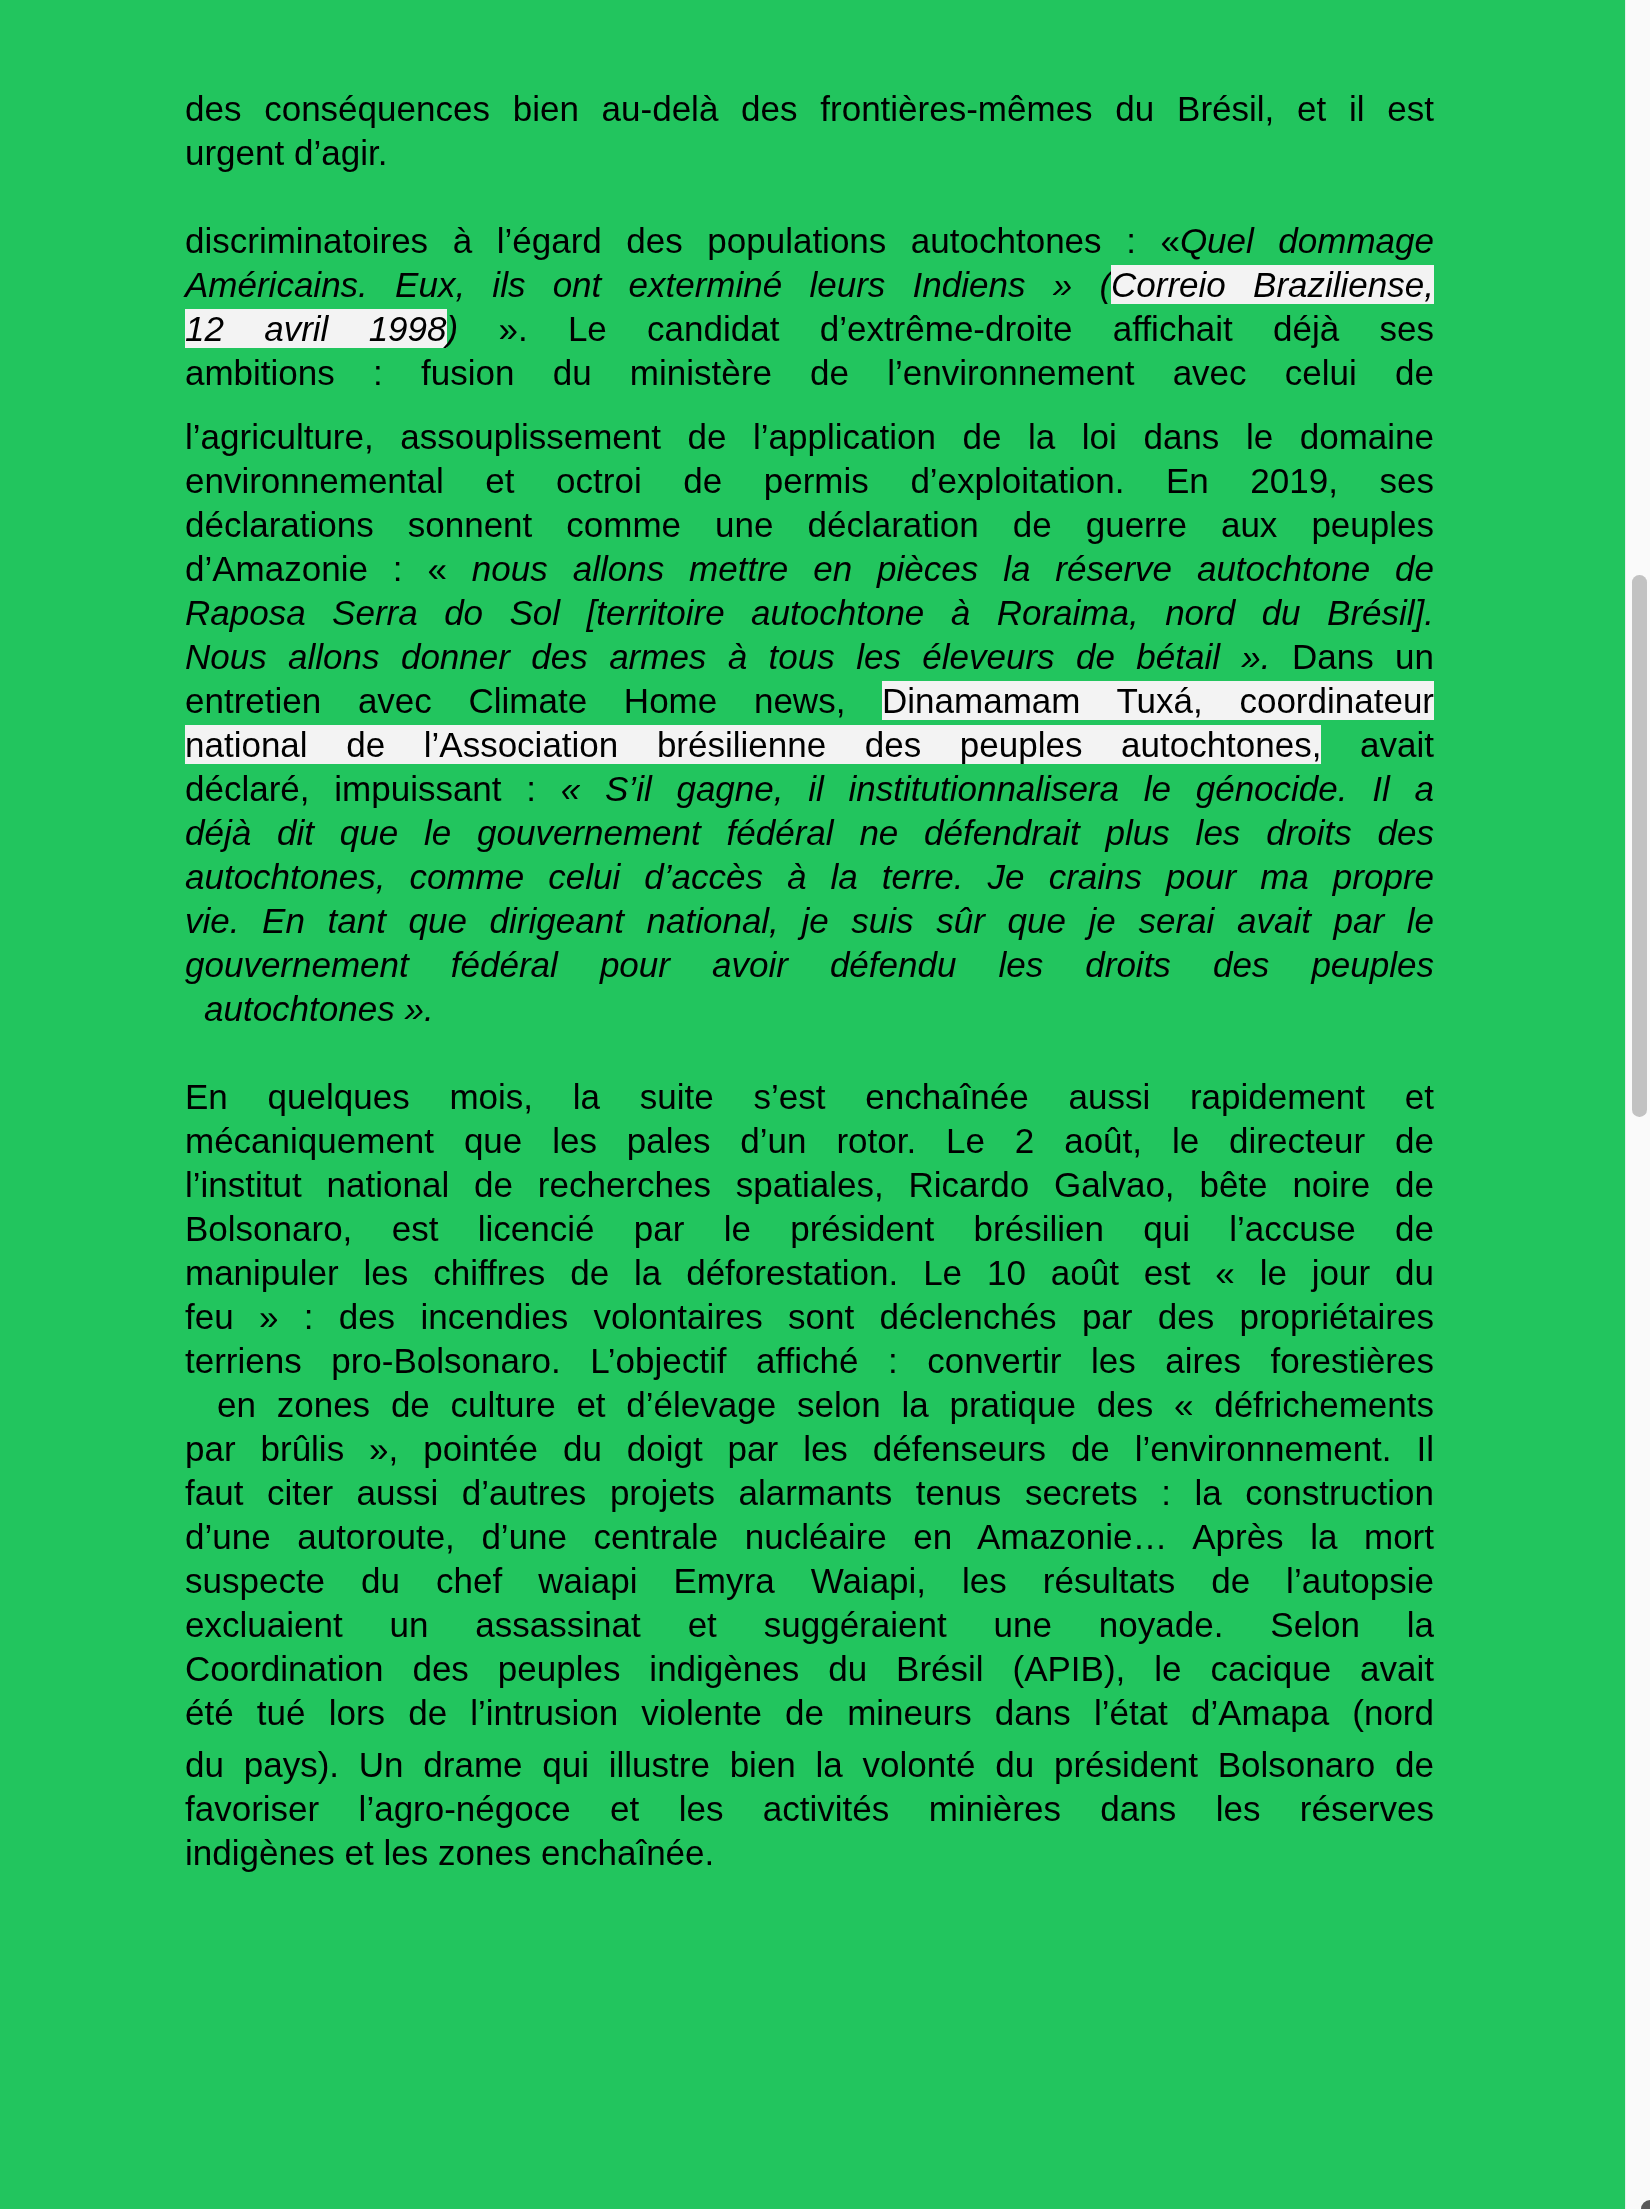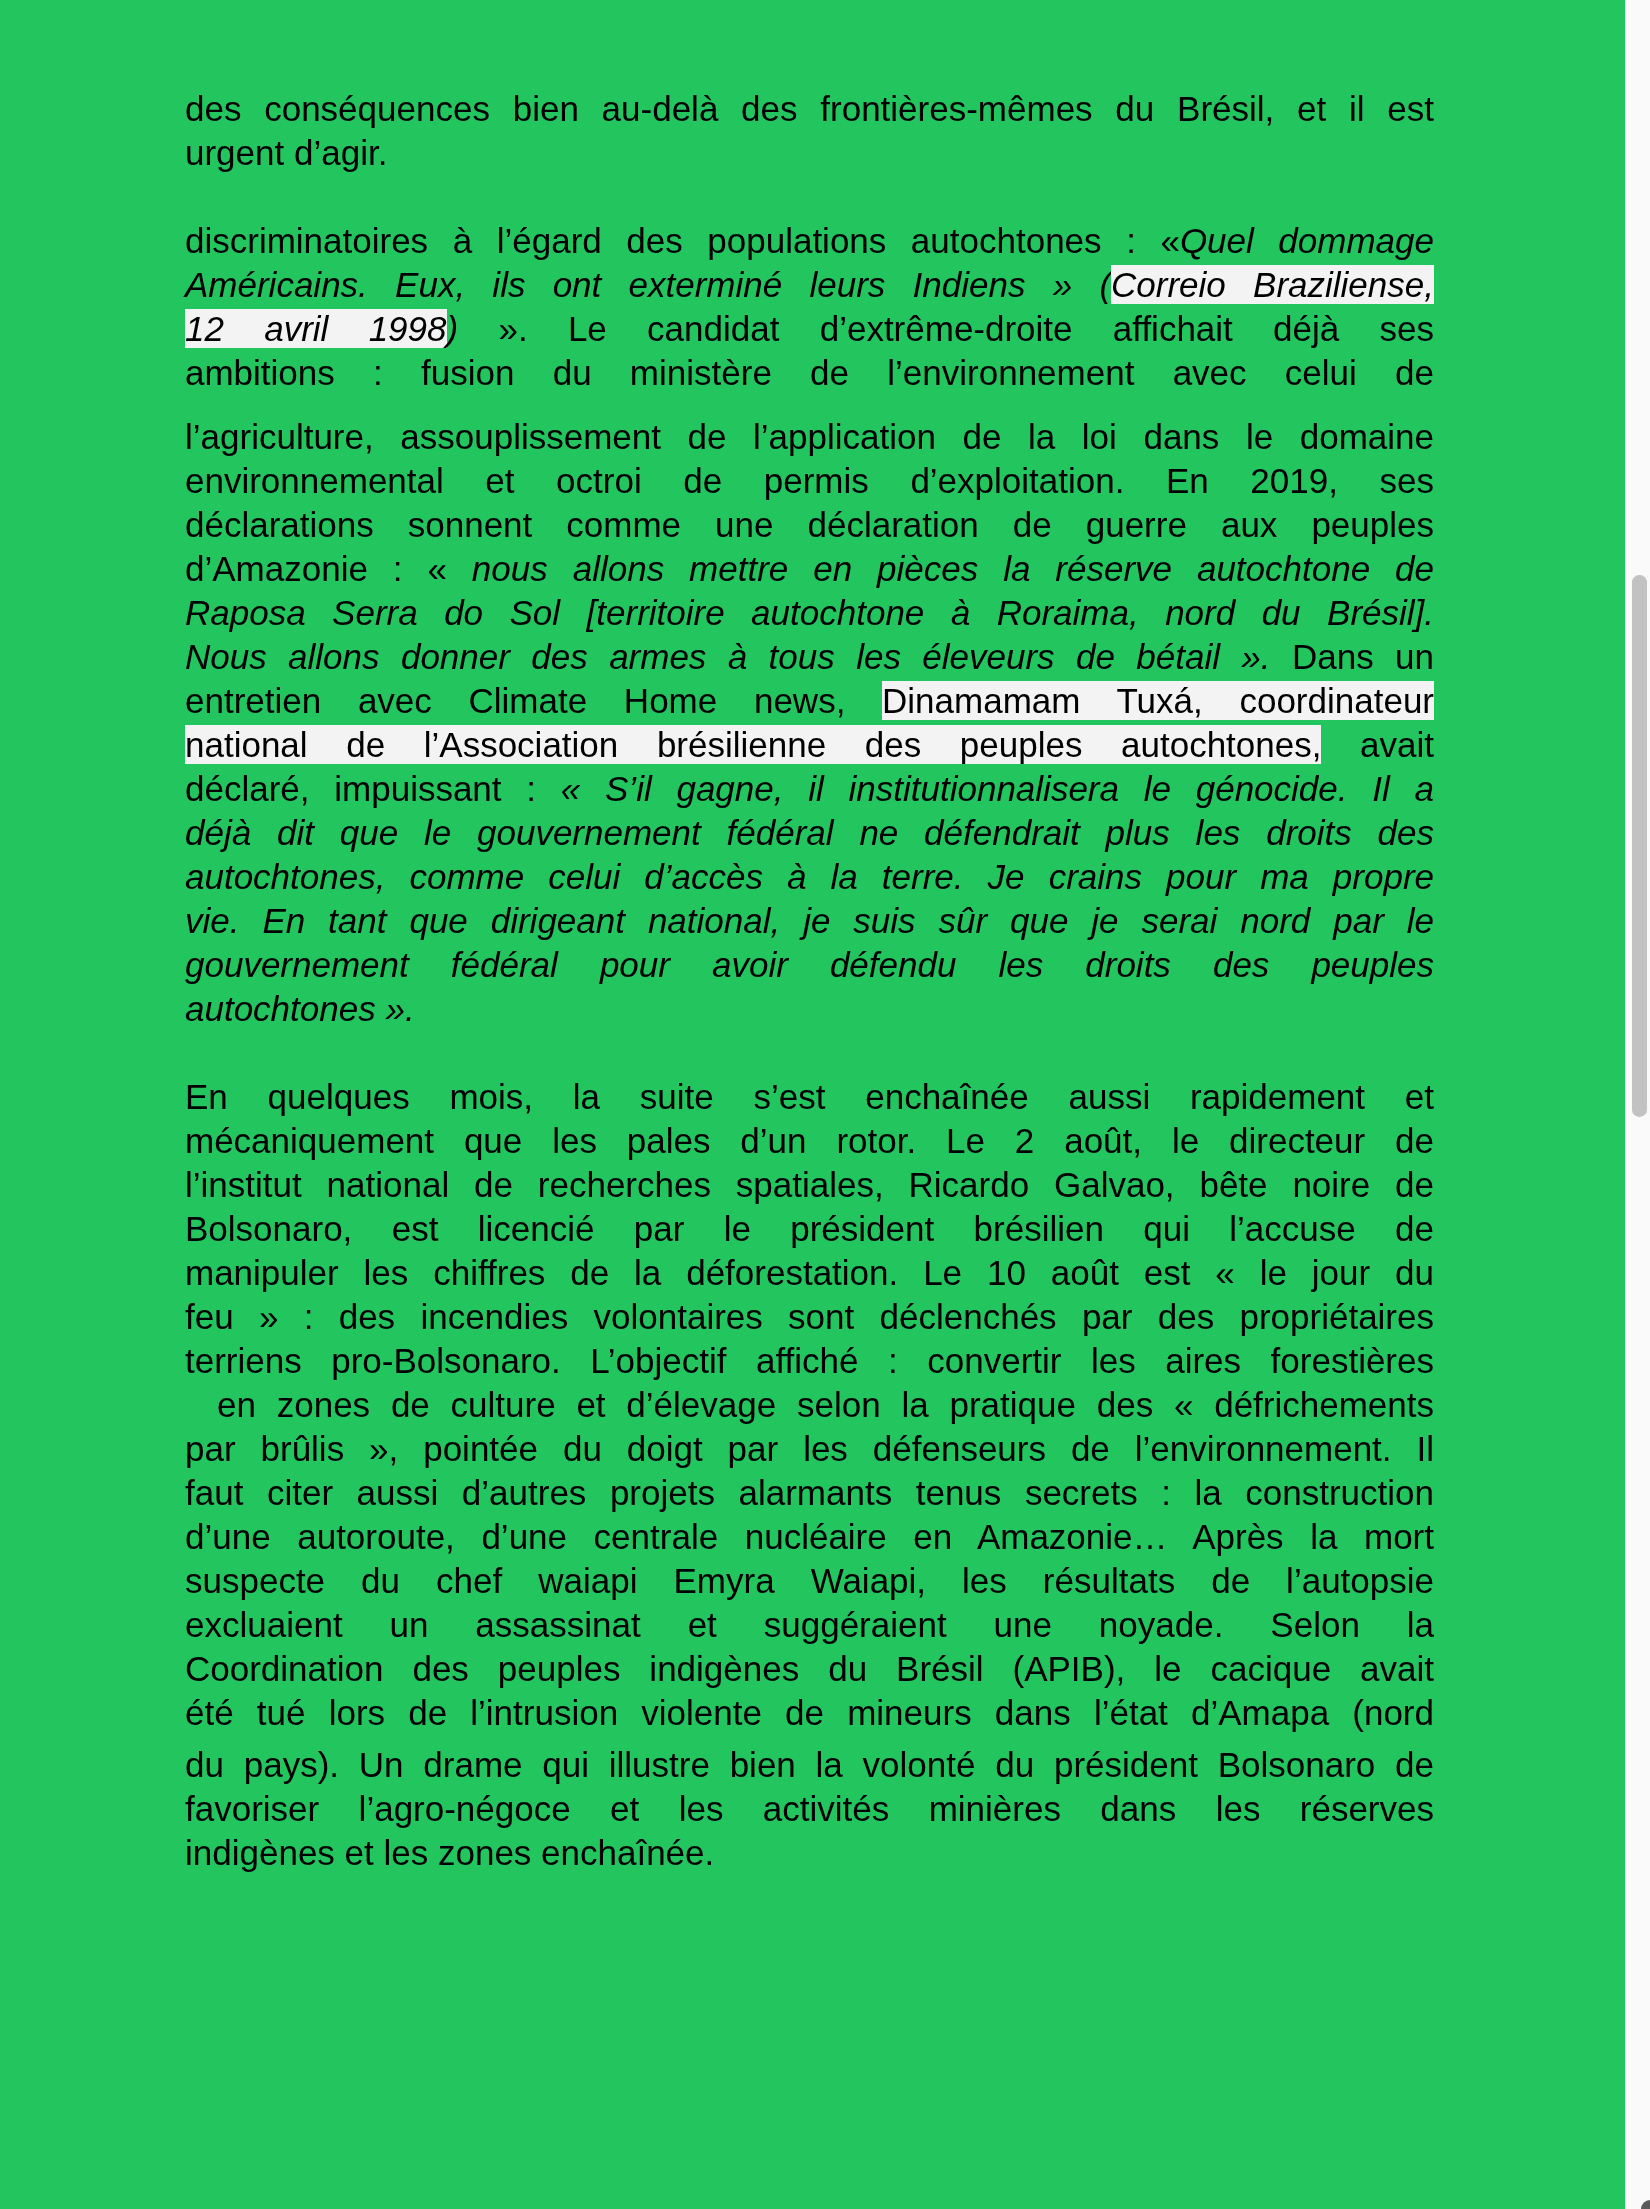--- a/index.html
+++ b/index.html
@@ -94,23 +94,23 @@
         <span class="line" style="white-space: normal; display: block;"><span>environnemental et octroi de permis d’exploitation. En 2019, ses</span></span>
         <span class="line" style="white-space: normal; display: block;"><span>déclarations sonnent comme une déclaration de guerre aux peuples</span></span>
         <span class="line" style="white-space: normal; display: block;"><span>d’Amazonie : « </span><span class="it">nous allons mettre en pièces la réserve autochtone de</span></span>
         <span class="line" style="white-space: normal; display: block;"><span class="it">Raposa Serra do Sol [territoire autochtone à Roraima, nord du Brésil].</span></span>
         <span class="line" style="white-space: normal; display: block;"><span class="it">Nous allons donner des armes à tous les éleveurs de bétail ».</span><span> Dans un</span></span>
         <span class="line" style="white-space: normal; display: block;"><span>entretien avec Climate Home news, </span><span class="hl">Dinamamam Tuxá, coordinateur</span></span>
         <span class="line" style="white-space: normal; display: block;"><span class="hl">national de l’Association brésilienne des peuples autochtones,</span><span> avait</span></span>
         <span class="line" style="white-space: normal; display: block;"><span>déclaré, impuissant : </span><span class="it">« S’il gagne, il institutionnalisera le génocide. Il a</span></span>
         <span class="line" style="white-space: normal; display: block;"><span class="it">déjà dit que le gouvernement fédéral ne défendrait plus les droits des</span></span>
         <span class="line" style="white-space: normal; display: block;"><span class="it">autochtones, comme celui d’accès à la terre. Je crains pour ma propre</span></span>
-        <span class="line" style="white-space: normal; display: block;"><span class="it">vie. En tant que dirigeant national, je suis sûr que je serai nord par le</span></span>
+        <span class="line" style="white-space: normal; display: block;"><span class="it">vie. En tant que dirigeant national, je suis sûr que je serai avait par le</span></span>
         <span class="line" style="white-space: normal; display: block;"><span class="it">gouvernement fédéral pour avoir défendu les droits des peuples</span></span>
-        <span class="line last" style="white-space: normal; display: block;"><span class="it">autochtones ».</span></span>
+        <span class="line last" style="white-space: normal; display: block; margin-left: 19px;"><span class="it">autochtones ».</span></span>
       </p>
       <p class="para">
         <span class="line" style="white-space: normal; display: block;"><span>En quelques mois, la suite s’est enchaînée aussi rapidement et</span></span>
         <span class="line" style="white-space: normal; display: block;"><span>mécaniquement que les pales d’un rotor. Le 2 août, le directeur de</span></span>
         <span class="line" style="white-space: normal; display: block;"><span>l’institut national de recherches spatiales, Ricardo Galvao, bête noire de</span></span>
         <span class="line" style="white-space: normal; display: block;"><span>Bolsonaro, est licencié par le président brésilien qui l’accuse de</span></span>
         <span class="line" style="white-space: normal; display: block;"><span>manipuler les chiffres de la déforestation. Le 10 août est « le jour du</span></span>
         <span class="line" style="white-space: normal; display: block;"><span>feu » : des incendies volontaires sont déclenchés par des propriétaires</span></span>
         <span class="line" style="white-space: normal; display: block;"><span>terriens pro-Bolsonaro. L’objectif affiché : convertir les aires forestières</span></span>
         <span class="line" style="white-space: normal; display: block; margin-left: 32px;"><span>en zones de culture et d’élevage selon la pratique des « défrichements</span></span>

